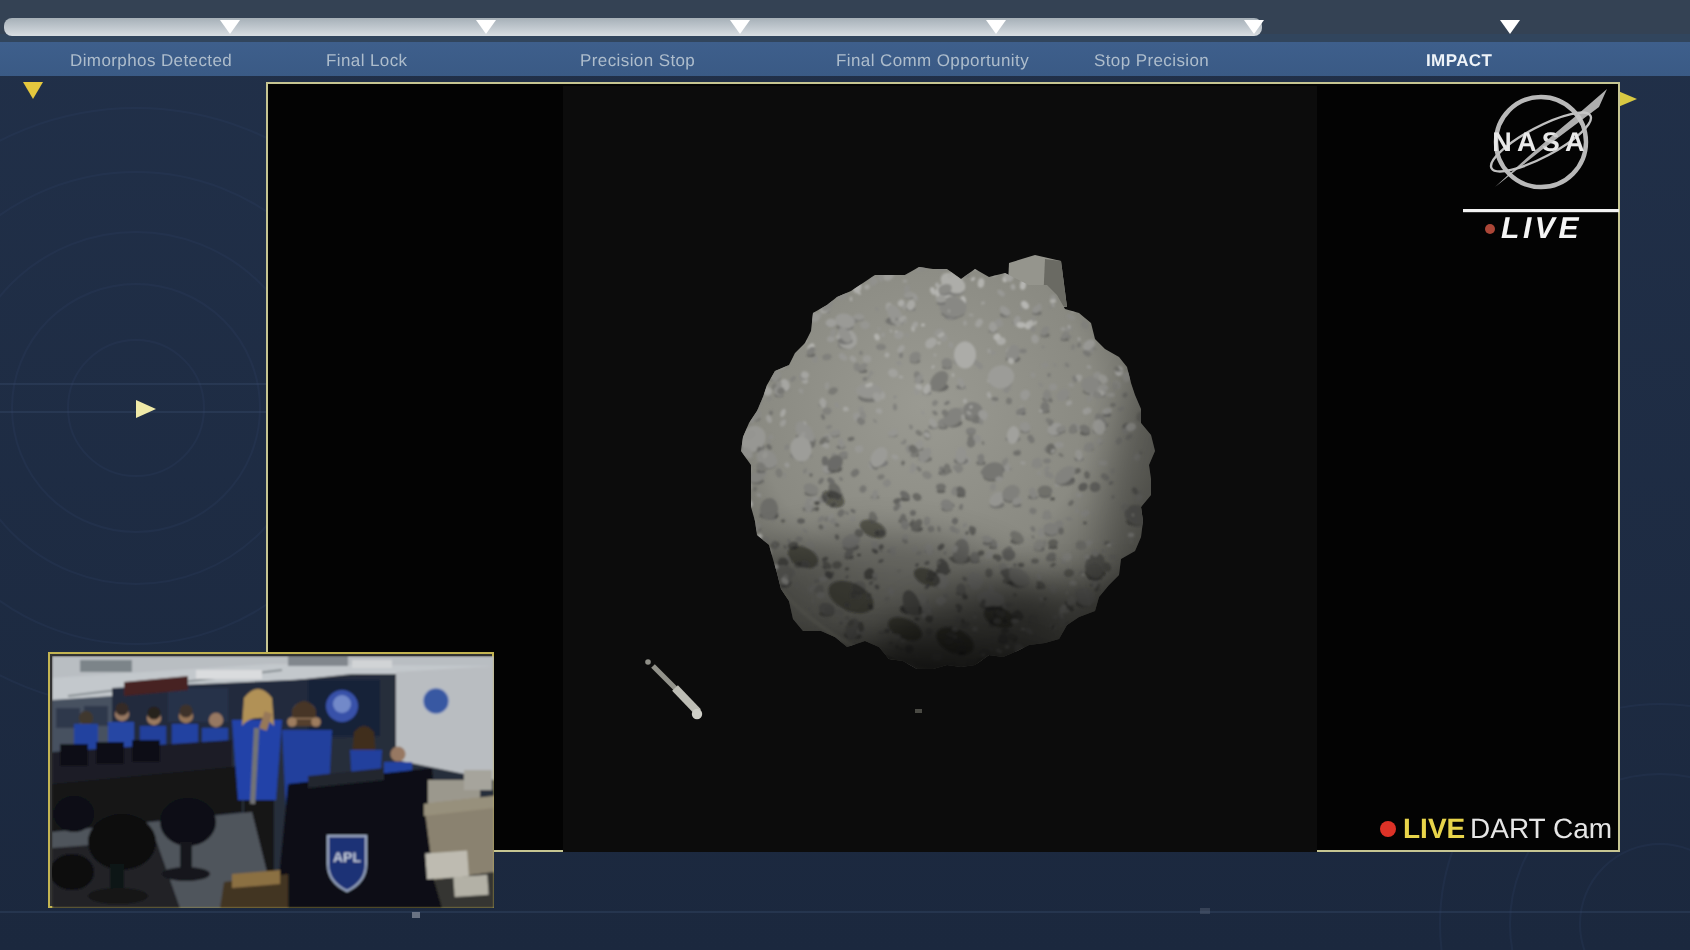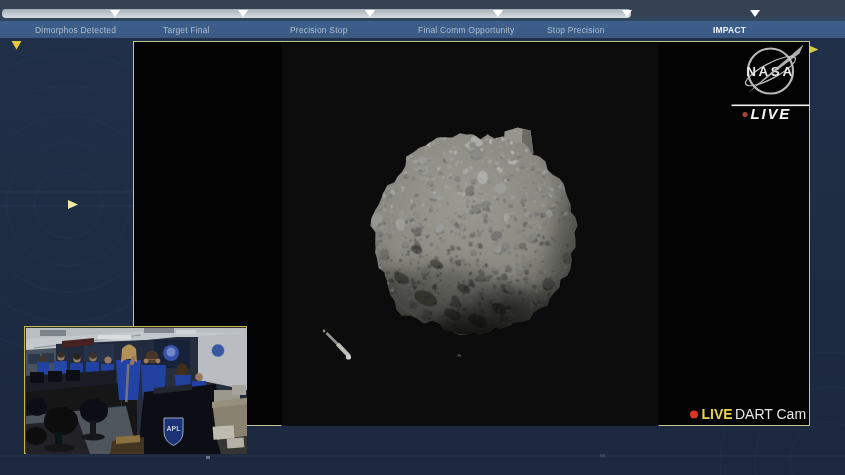--- a/index.html
+++ b/index.html
@@ -38,21 +38,21 @@
 <div class="abs" style="left:0;top:17px;width:845px;height:4px;background:#31455d"></div>
 <div class="abs" style="left:2px;top:9px;width:629px;height:9px;border-radius:4px;background:linear-gradient(#a6b0b8,#c6cdd3 65%,#d9dee2)"></div>
 <div class="tri" style="left:115px"></div>
 <div class="tri" style="left:243px"></div>
 <div class="tri" style="left:370px"></div>
 <div class="tri" style="left:498px"></div>
 <div class="tri" style="left:627px"></div>
 <div class="tri" style="left:755px"></div>
 <div class="abs" style="left:0;top:21px;width:845px;height:17px;background:linear-gradient(#3e5f8c,#3a5a85)">
   <div class="lbl" style="left:115px;top:4px">Dimorphos Detected</div>
-  <div class="lbl" style="left:243px;top:4px">Target Final</div>
+  <div class="lbl" style="left:243px;top:4px">Final Lock</div>
   <div class="lbl" style="left:370px;top:4px">Precision Stop</div>
   <div class="lbl" style="left:498px;top:4px">Final Comm Opportunity</div>
   <div class="lbl" style="left:627px;top:4px">Stop Precision</div>
   <div class="lbl" style="left:793px;top:4px;color:#eef3f8;font-weight:bold">IMPACT</div>
 </div>
 
 <div class="abs" style="left:133px;top:41px;width:675px;height:383px;border:1.5px solid #c6c592;background:#030303"></div>
 
 <svg class="abs" style="left:134.5px;top:42.5px" width="675" height="383" viewBox="134.5 42.5 675 383">
   <defs>

